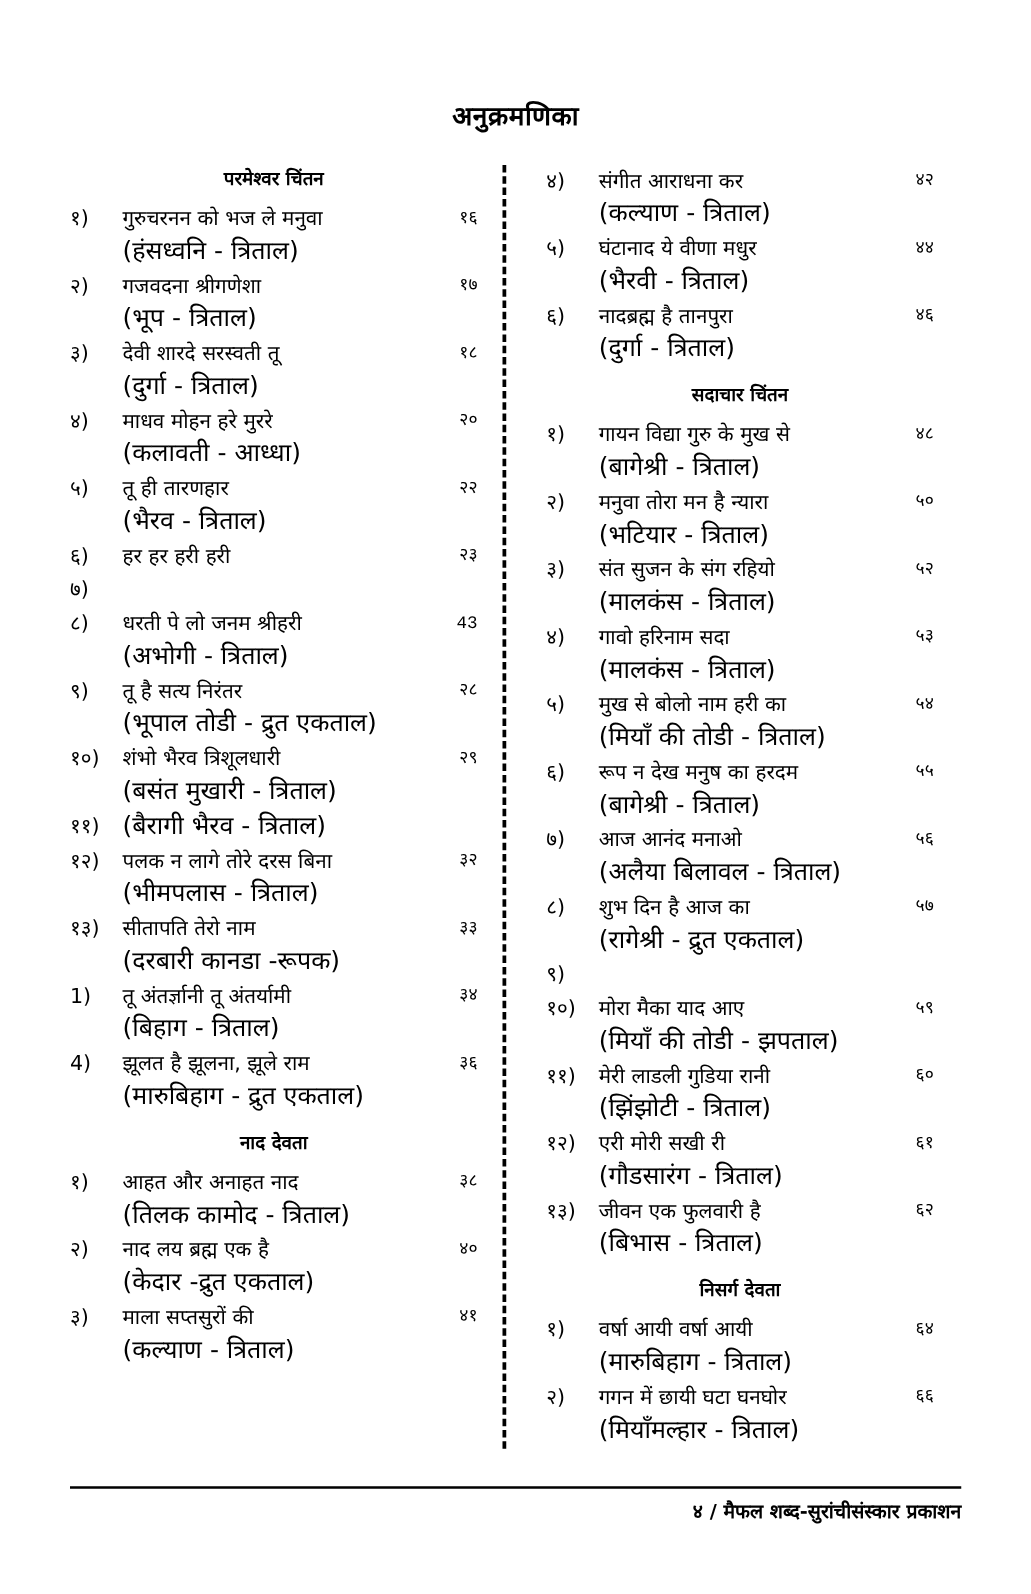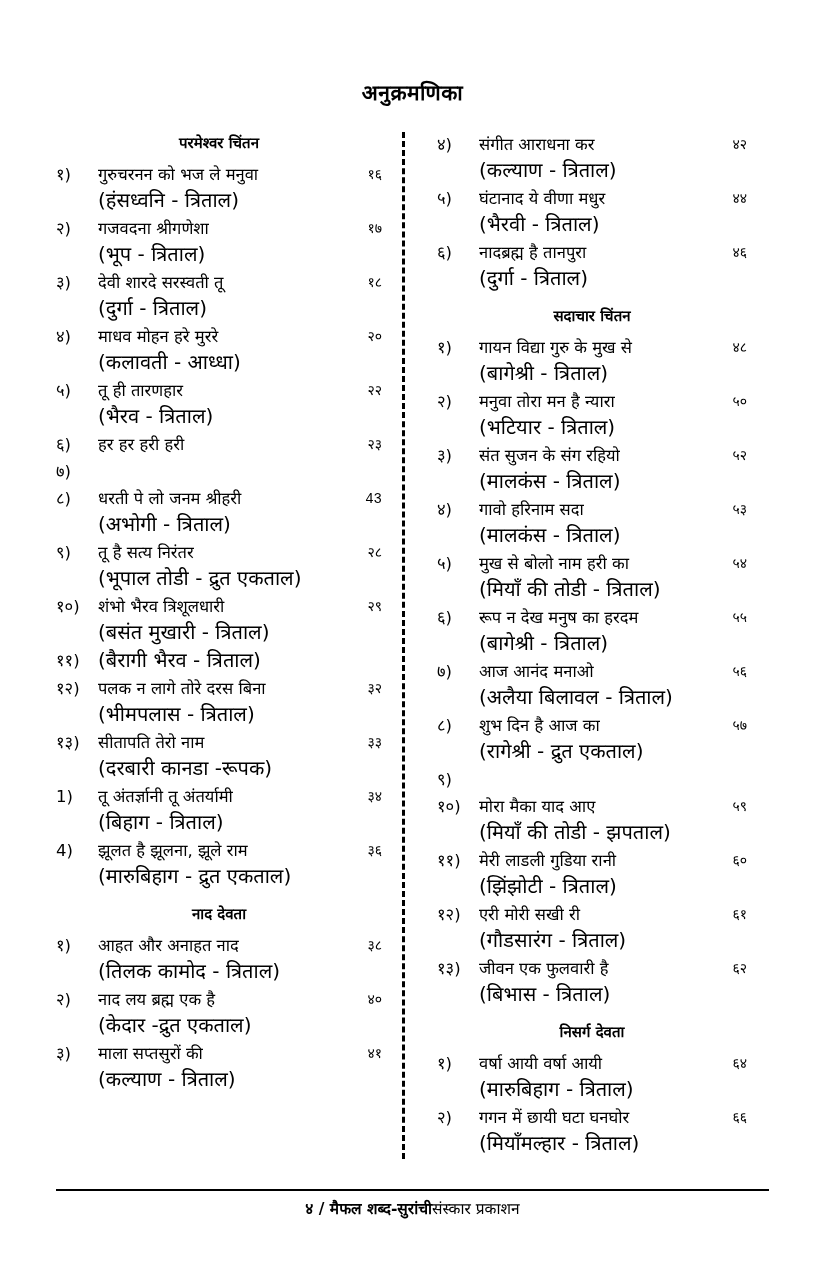--- a/index.html
+++ b/index.html
@@ -99,27 +99,27 @@
     right: 56px;
     bottom: 56px;
   }
   .footer-rule {
     border-top: 2px solid #000;
     margin-bottom: 6px;
   }
   .footer-row {
     display: flex;
     flex-direction: row;
-    justify-content: center;
+    justify-content: flex-end;
     align-items: baseline;
     font-size: 15.5px;
     font-weight: bold;
   }
   .footer-left { font-weight: bold; }
-  .footer-right { font-weight: normal; }
+  .footer-right { font-weight: bold; }
 </style>
 </head>
 <body>
 
 <div class="page">
 
   <div class="page-title">अनुक्रमणिका</div>
 
   <div class="columns">
     <div class="col col-left" id="left-column">

